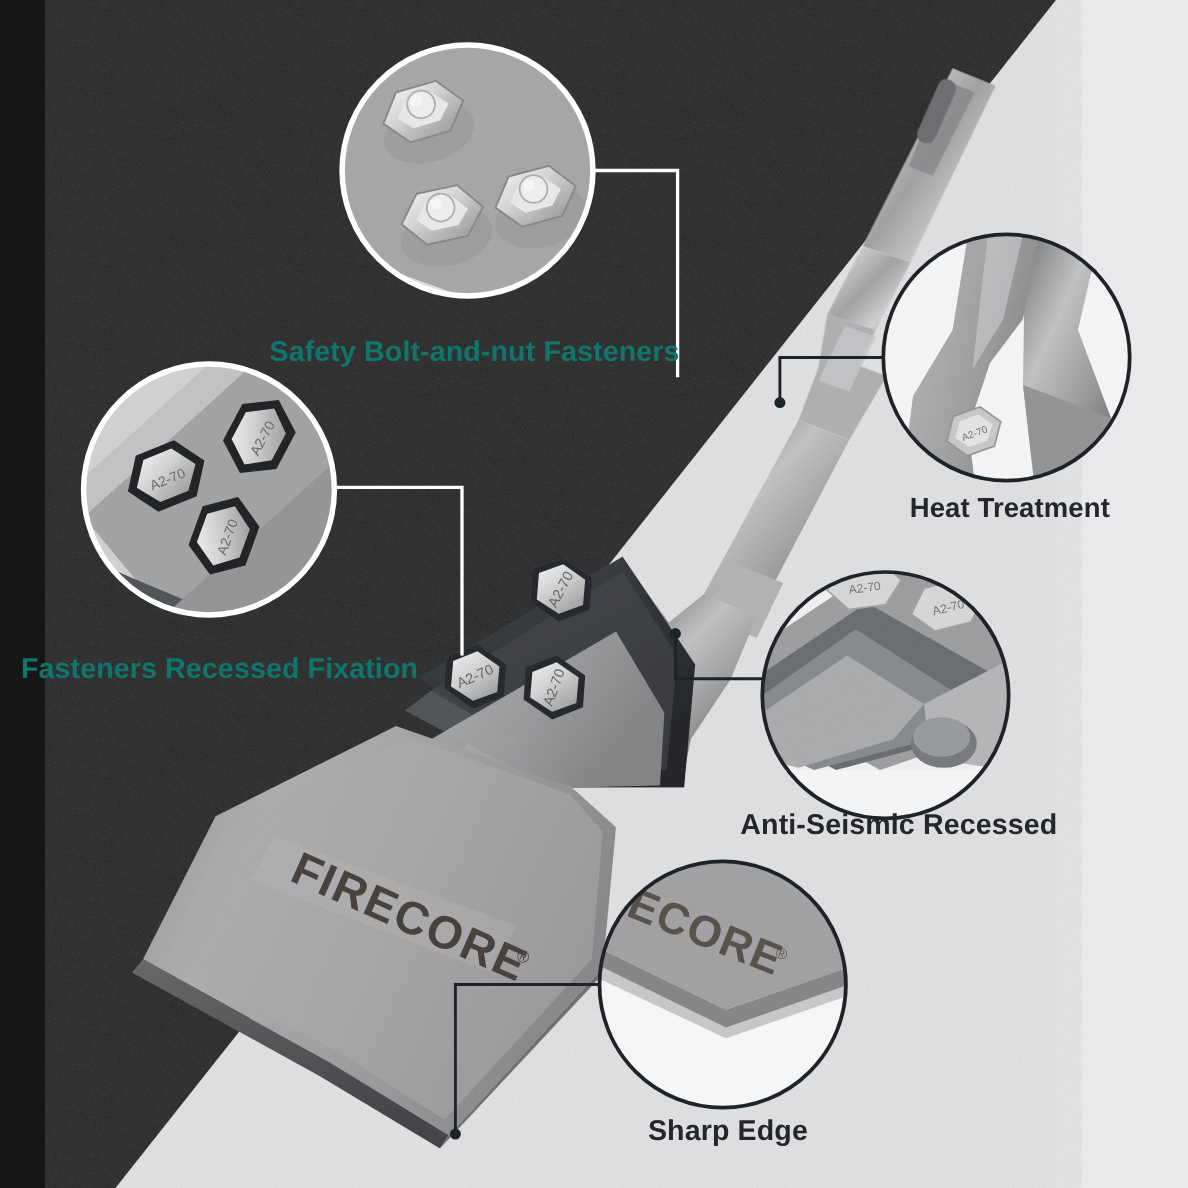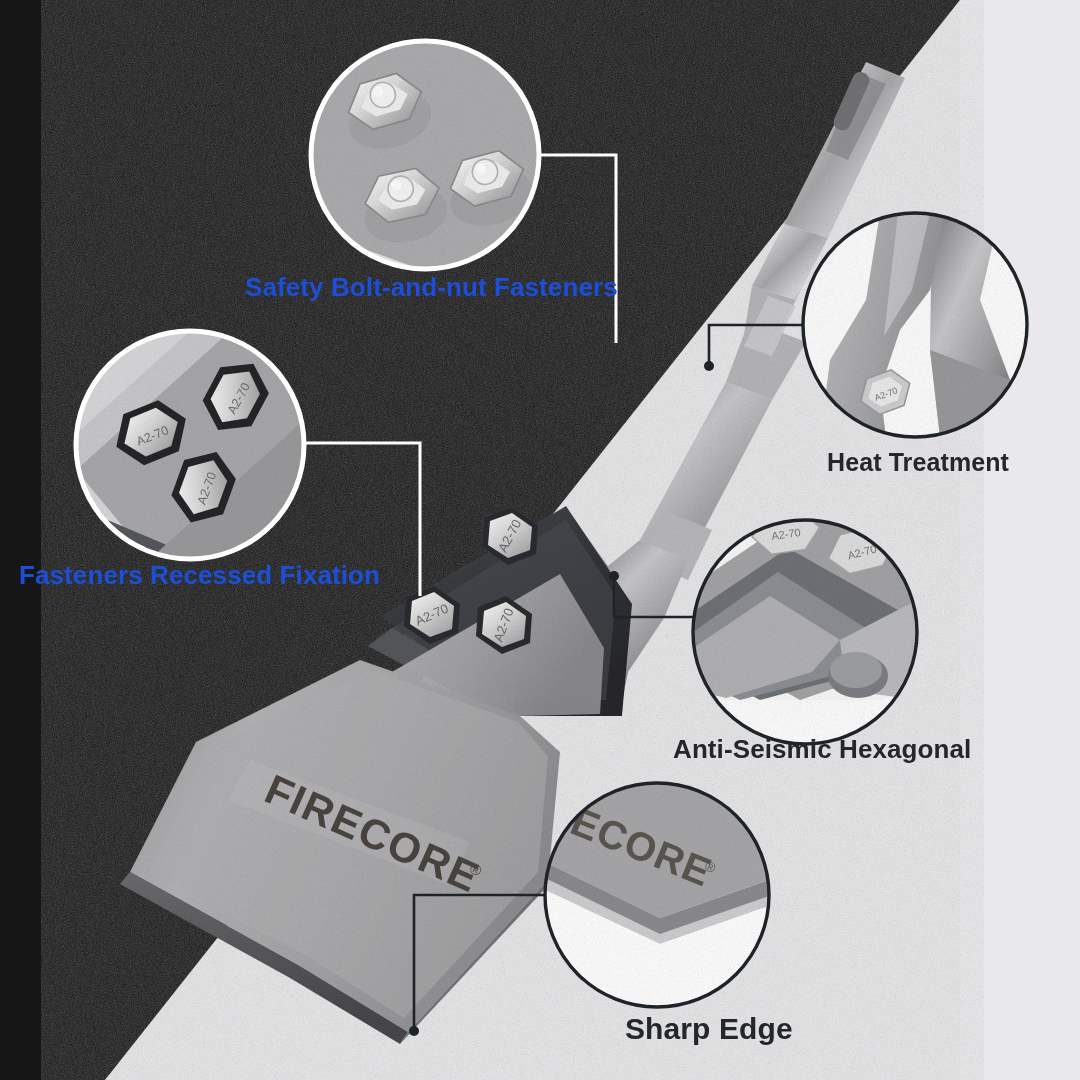--- a/index.html
+++ b/index.html
@@ -14,28 +14,28 @@
   svg.layer{display:block;}
 
   
   .callout-label{
     position:absolute;
     font-weight:700;
     letter-spacing:.1px;
     white-space:nowrap;
     line-height:1;
   }
-  .lbl-light{color:#1d4ed8;}
+  .lbl-light{color:#0f766e;margin-top:32px;}
   .lbl-dark{color:#23272b;text-align:right;}
 
   #label-safety      {left:245px; top:274px; font-size:26px;}
   #label-hexagonal   {left:19px;  top:562px; font-size:26px;}
   #label-heat        {left:827px; top:450px; font-size:25px;}
   #label-antiseismic {left:673px; top:736px; font-size:26px;}
-  #label-sharp       {left:589px; top:1014px;font-size:30px;margin-left:36px;}
+  #label-sharp       {left:589px; top:1014px;font-size:26px;}
 </style>
 </head>
 <body>
 
 <div id="stage">
 
   <svg class="layer" id="art" viewBox="0 0 1080 1080">
     <defs>
 
       <filter id="grainDark" x="0" y="0" width="100%" height="100%">
@@ -328,17 +328,17 @@
       <circle cx="657" cy="895" r="112" fill="none" stroke="#1d2327" stroke-width="3.4"></circle>
     </g>
   </svg>
 
   <div class="callout-label lbl-light" id="label-safety">Safety Bolt-and-nut Fasteners</div>
 
   <div class="callout-label lbl-light" id="label-hexagonal">Fasteners Recessed Fixation</div>
 
   <div class="callout-label lbl-dark" id="label-heat">Heat Treatment</div>
 
-  <div class="callout-label lbl-dark" id="label-antiseismic">Anti-Seismic Hexagonal</div>
+  <div class="callout-label lbl-dark" id="label-antiseismic">Anti-Seismic Recessed</div>
 
   <div class="callout-label lbl-dark" id="label-sharp">Sharp Edge</div>
 
 </div>
 
 </body></html>

